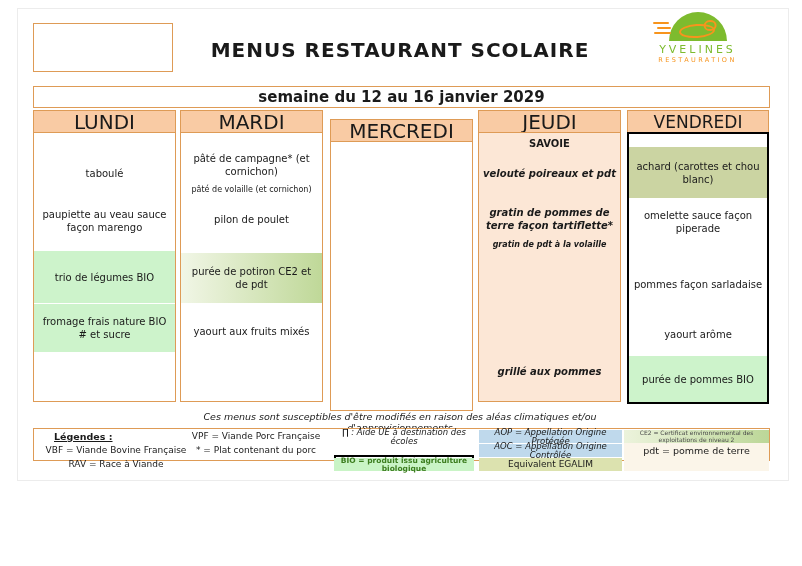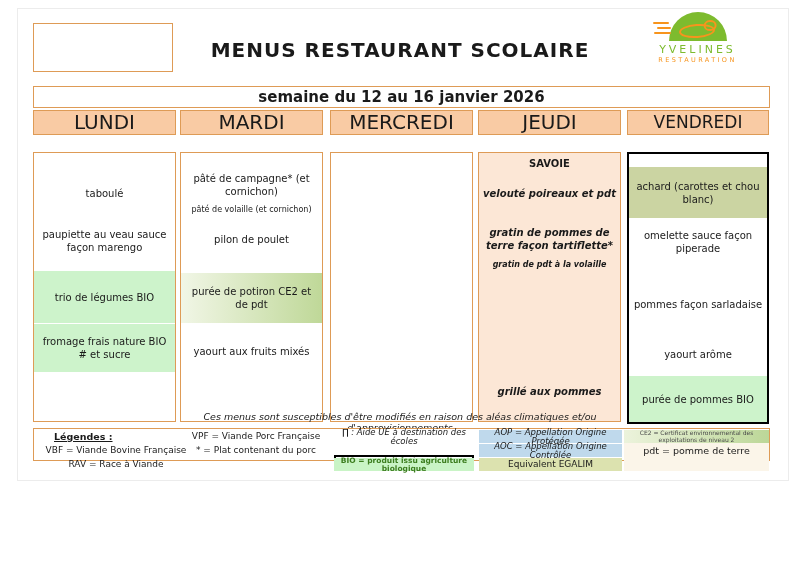--- a/index.html
+++ b/index.html
@@ -21,28 +21,28 @@
   .s1 { left: -16px; top: 10px; width: 16px; }
   .s2 { left: -12px; top: 15px; width: 14px; }
   .s3 { left: -15px; top: 20px; width: 17px; }
   .logo-line1 { margin-top: 2px; font-size: 11px; letter-spacing: 3px; color: var(--logo-green,#7DBB2E); }
   .logo-line2 { font-size: 6.5px; letter-spacing: 2.4px; color: var(--logo-orange,#F7941D); }
 
   .banner { left: 33px; top: 86px; width: 737px; height: 22px; border: 1px solid var(--orange-border,#DE9B56); background: #fff; text-align: center; line-height: 20px; font-size: 15px; font-weight: bold; }
 
   .col-lundi    { left: 33px;  width: 143px; }
   .col-mardi    { left: 180px; width: 143px; }
-  .col-mercredi { left: 330px; width: 143px; }
+  .col-mercredi { left: 330px; width: 143px; margin-top: 9px; }
   .col-jeudi    { left: 478px; width: 143px; }
   .col-vendredi { left: 627px; width: 142px; }
 
   .day-header { top: 110px; height: 25px; background: var(--peach,#F9CBA4); border: 1px solid var(--orange-border,#DE9B56); text-align: center; line-height: 23px; font-size: 20px; }
   .day-header.vendredi { font-size: 17px; }
 
-  .day-body { top: 152px; height: 270px; background: #fff; border: 1px solid var(--orange-border,#DE9B56); }
+  .day-body { top: 132px; height: 270px; background: #fff; border: 1px solid var(--orange-border,#DE9B56); }
   .day-body.jeudi { background: var(--jeudi-bg,#FCE7D6); }
   .day-body.vendredi { border: 2px solid #000; height: 272px; background: #fff; }
 
   .mi { position: absolute; left: 0; width: 100%; display: flex; align-items: center; justify-content: center; text-align: center; font-size: 10px; line-height: 1.3; padding: 0 3px; }
   .mi.green { background: var(--green-cell,#CDF3CB); }
   .mi.olive { background: var(--olive-cell,#CBD4A2); }
   .mi.grad  { background: linear-gradient(to right, #F1F6E6, #BFD898); }
   .mi.small { font-size: 8px; }
   .mi.bi { font-weight: bold; font-style: italic; }
   .mi.b { font-weight: bold; }
@@ -107,21 +107,21 @@
   <div class="dome">
     <div class="swoosh s1"></div>
     <div class="swoosh s2"></div>
     <div class="swoosh s3"></div>
     <div class="dome-bird"></div>
   </div>
   <div class="logo-line1">YVELINES</div>
   <div class="logo-line2">RESTAURATION</div>
 </div>
 
-<div class="abs banner">semaine du 12 au 16 janvier  2026</div>
+<div class="abs banner">semaine du 12 au 16 janvier  2029</div>
 
 <div class="abs day-header col-lundi">LUNDI</div>
 <div class="abs day-header col-mardi">MARDI</div>
 <div class="abs day-header col-mercredi">MERCREDI</div>
 <div class="abs day-header col-jeudi">JEUDI</div>
 <div class="abs day-header vendredi col-vendredi">VENDREDI</div>
 
 <div class="abs day-body col-lundi">
   <div class="mi l0">taboulé</div>
   <div class="mi l1">paupiette au veau sauce façon marengo</div>

